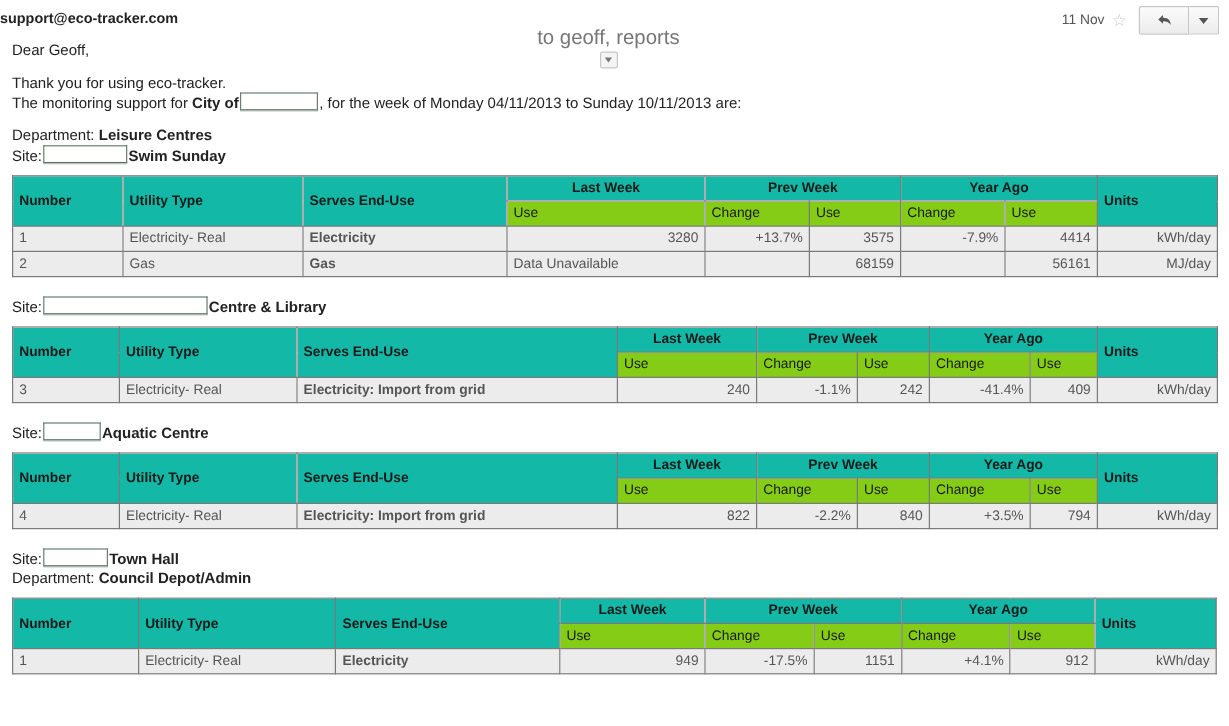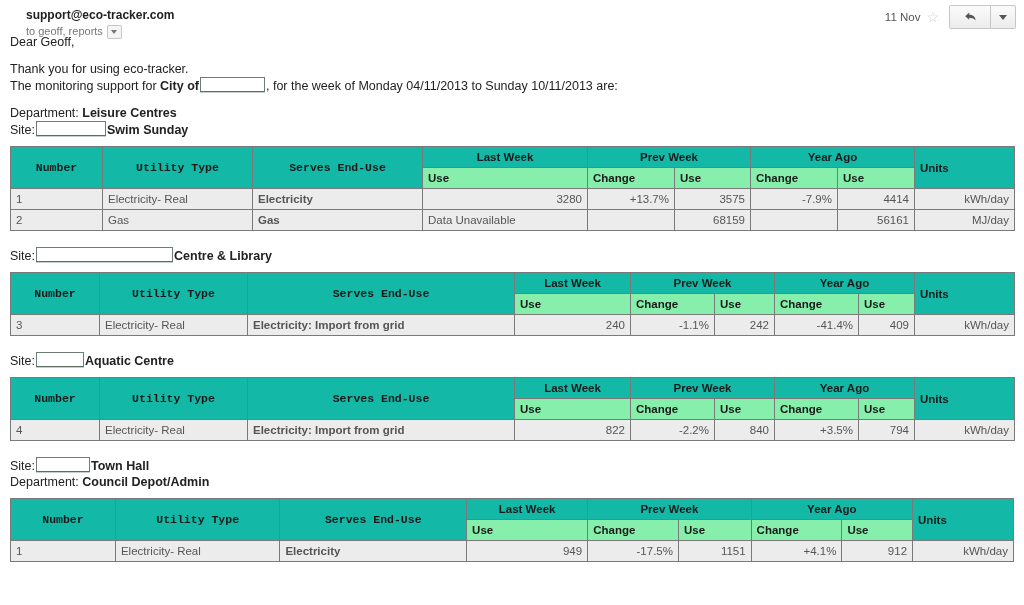--- a/index.html
+++ b/index.html
@@ -13,38 +13,39 @@
     font-family: "Liberation Sans", sans-serif;
     font-size: 12px;
     color: #222222;
     overflow: hidden;
     position: relative;
   }
 
   
   .mail-header {
     position: relative;
-    padding: 8px 10px 0 26px;
+    padding: 8px 10px 0 0;
     height: 34px;
     box-sizing: border-box;
   }
   .sender {
     font-size: 12px;
     font-weight: bold;
     color: #222222;
     line-height: 14px;
   }
   .recipients {
-    font-size: 11px;
+    font-size: 17px;
     color: #777777;
     line-height: 15px;
     margin-top: 2px;
     display: flex;
     align-items: center;
     gap: 4px;
+    flex-direction: column;
   }
   .recip-caret {
     display: inline-block;
     width: 13px;
     height: 12px;
     border: 1px solid #c6c6c6;
     border-radius: 2px;
     background: #f5f5f5;
     position: relative;
     cursor: pointer;
@@ -149,26 +150,26 @@
     padding: 3px 5px;
     height: 14px;
     overflow: hidden;
     white-space: nowrap;
   }
   table.report th {
     background: #14b8a6;
     font-weight: bold;
     color: #1a1a1a;
   }
-  th.left { text-align: center; font-family: Liberation Mono, monospace; }
+  th.left { text-align: left; }
   th.right { text-align: left; }
   th.center { text-align: center; }
   tr.subhead th {
-    background: #86efac;
-    font-weight: bold;
+    background: #84cc16;
+    font-weight: normal;
   }
   tr.datarow td {
     background: #ececec;
     color: #555555;
   }
   td.num { text-align: right; }
   td.enduse {
     font-weight: bold;
     color: #1a1a1a;
   }

